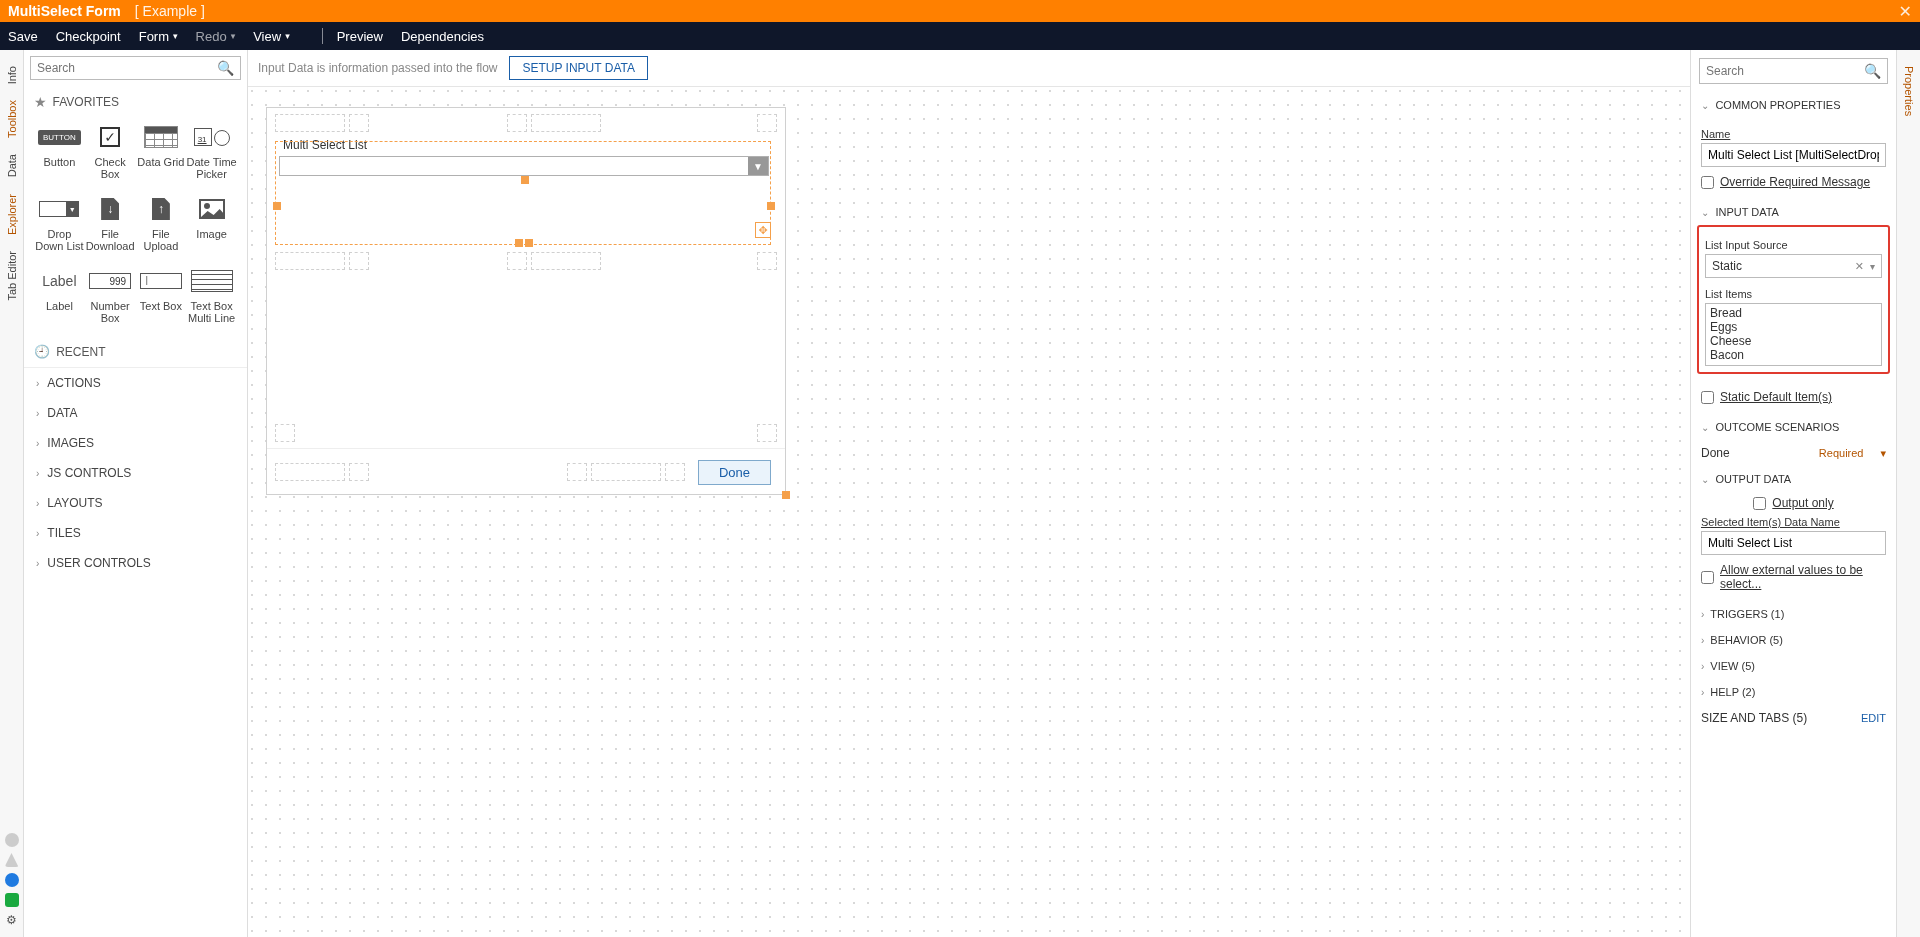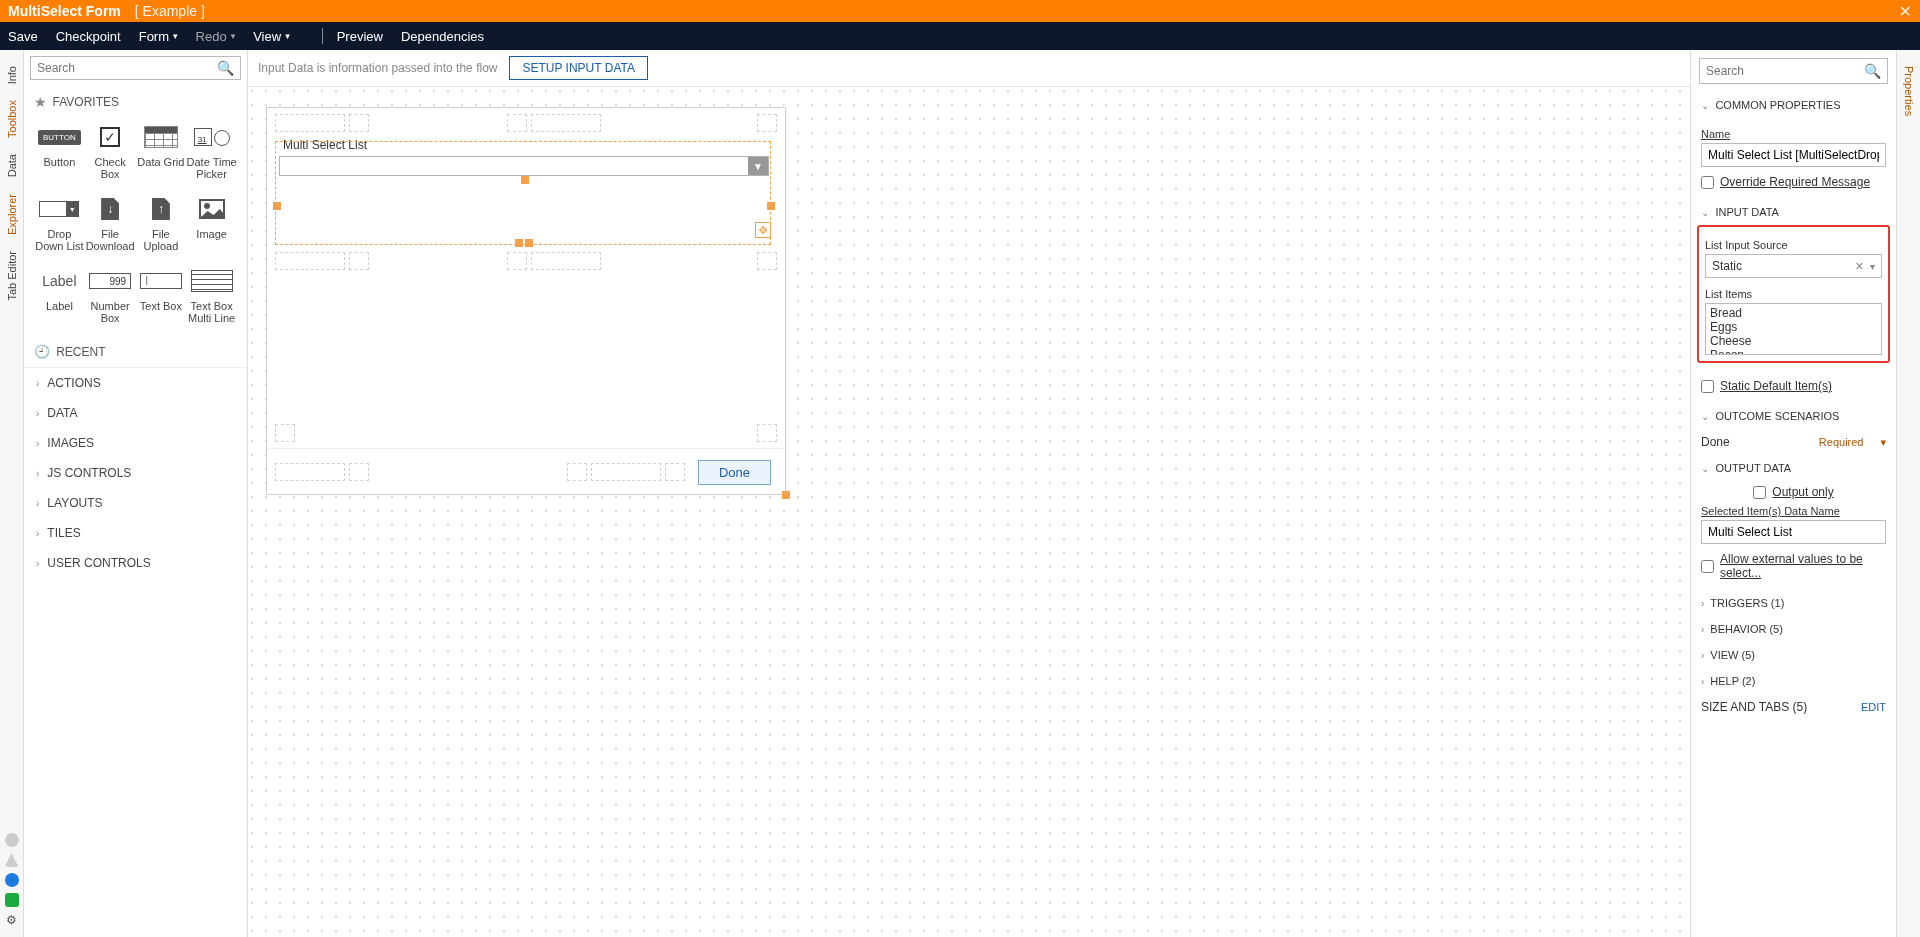--- a/index.html
+++ b/index.html
@@ -74,21 +74,21 @@
 .p-sechead{ display:flex; align-items:center; padding:7px 10px; font-size:11px; color:#333; cursor:pointer;}
 .p-chev{ margin-right:6px; font-size:10px; color:#888;}
 .p-body{ padding:4px 10px 10px;text-decoration:underline;}
 .p-lbl{ font-size:11px; color:#333; margin:6px 0 3px;}
 .p-input{ width:100%; height:24px; border:1px solid #bbb; padding:0 6px; font-size:12px;}
 .p-check{ display:flex; align-items:center; gap:6px; font-size:12px; color:#333; margin-top:8px;}
 .redbox{ border:2px solid #e03a2f; border-radius:3px; padding:6px; margin:0 6px 8px;}
 .p-select{ width:100%; height:24px; border:1px solid #bbb; display:flex; align-items:center; padding:0 4px 0 6px; font-size:12px; background:#fff;}
 .p-select .x{ margin-left:auto; color:#888; font-size:11px; padding:0 4px; cursor:pointer;}
 .p-select .dd{ color:#888; font-size:10px; padding:0 2px; cursor:pointer;}
-.p-listbox{ width:100%; height:52px; border:1px solid #bbb; padding:2px 4px; font-size:12px; overflow:auto; background:#fff;}
+.p-listbox{ width:100%; height:63px; border:1px solid #bbb; padding:2px 4px; font-size:12px; overflow:auto; background:#fff;}
 .p-row{ display:flex; align-items:center; justify-content:space-between; padding:6px 10px; font-size:12px;}
 .p-link{ color:#333; cursor:pointer;}
 .req{ color:#b35400; font-size:11px; display:flex; align-items:center; gap:17px;}
 .edit-link{ color:#1a5ea8; font-size:11px; cursor:pointer;}
 </style>
 </head>
 <body>
 
 <div class="header">
   <span class="header-title">MultiSelect Form</span>

